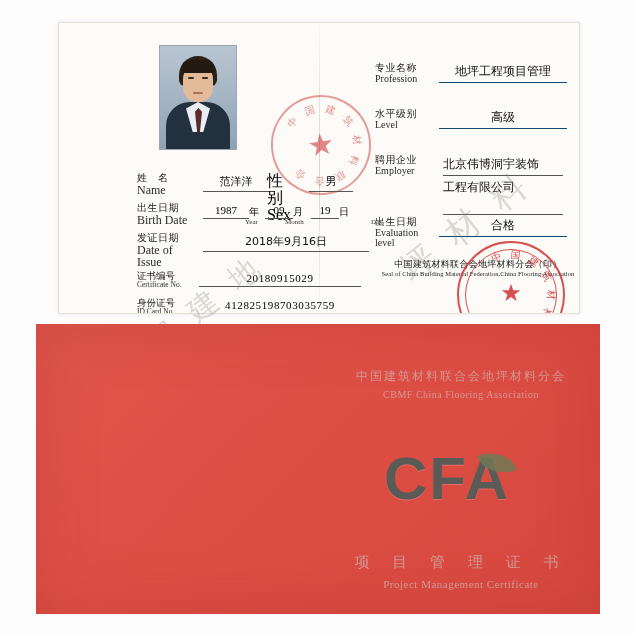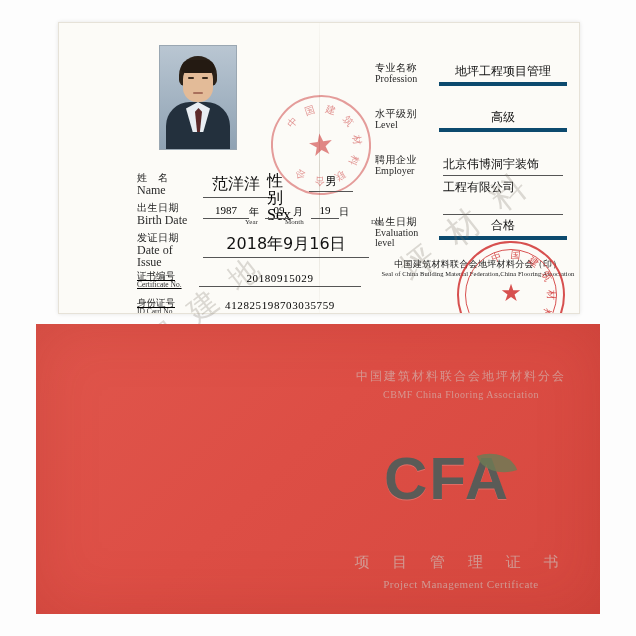--- a/index.html
+++ b/index.html
@@ -177,21 +177,21 @@
   .lbl .en {
     display: block;
     font-size: 12px;
     color: #2a2a2a;
     font-family: "Liberation Serif", serif;
   }
   .val {
     position: absolute;
     left: 66px;
     top: 1px;
-    font-size: 16px;
+    font-size: 11px;
     color: #111;
     font-family: "DejaVu Sans", sans-serif;
     border-bottom: 1px solid #555;
     min-width: 58px;
     padding: 0 4px 2px 4px;
     text-align: center;
     white-space: nowrap;
   }
   .val.wide { min-width: 158px; }
 
@@ -248,21 +248,20 @@
   }
   .frow2 {
     position: relative;
     height: 27px;
   }
   .lbl2 {
     position: absolute;
     left: 0; top: 0;
     width: 58px;
     line-height: 1.05;
-    text-decoration: underline;
   }
   .lbl2 .cn { display:block; font-size: 9.5px; font-family: "DejaVu Sans", sans-serif; color:#1a1a1a;}
   .lbl2 .en { display:block; font-size: 7.5px; font-family: "Liberation Serif", serif; color:#2a2a2a;}
   .val2 {
     position: absolute;
     left: 62px; top: 1px;
     font-size: 11px;
     font-family: "Liberation Serif", serif;
     letter-spacing: 0.6px;
     border-bottom: 1px solid #555;
@@ -290,21 +289,21 @@
     line-height: 1.05;
   }
   .rlbl .cn { display:block; font-size: 10px; font-family: "DejaVu Sans", sans-serif; color:#1a1a1a; letter-spacing:0.5px;}
   .rlbl .en { display:block; font-size: 10px; font-family: "Liberation Serif", serif; color:#2a2a2a;}
   .rval {
     position: absolute;
     left: 64px; top: 0px;
     font-size: 12px;
     font-family: "DejaVu Sans", sans-serif;
     color: #111;
-    border-bottom: 4px solid #0c4a6e;
+    border-bottom: 1px solid #0c4a6e;
     min-width: 120px;
     padding: 0 4px 2px 4px;
     text-align: center;
     white-space: nowrap;
   }
   .rval.two-line {
     border-bottom: none;
     text-align: left;
     line-height: 1.5;
   }

